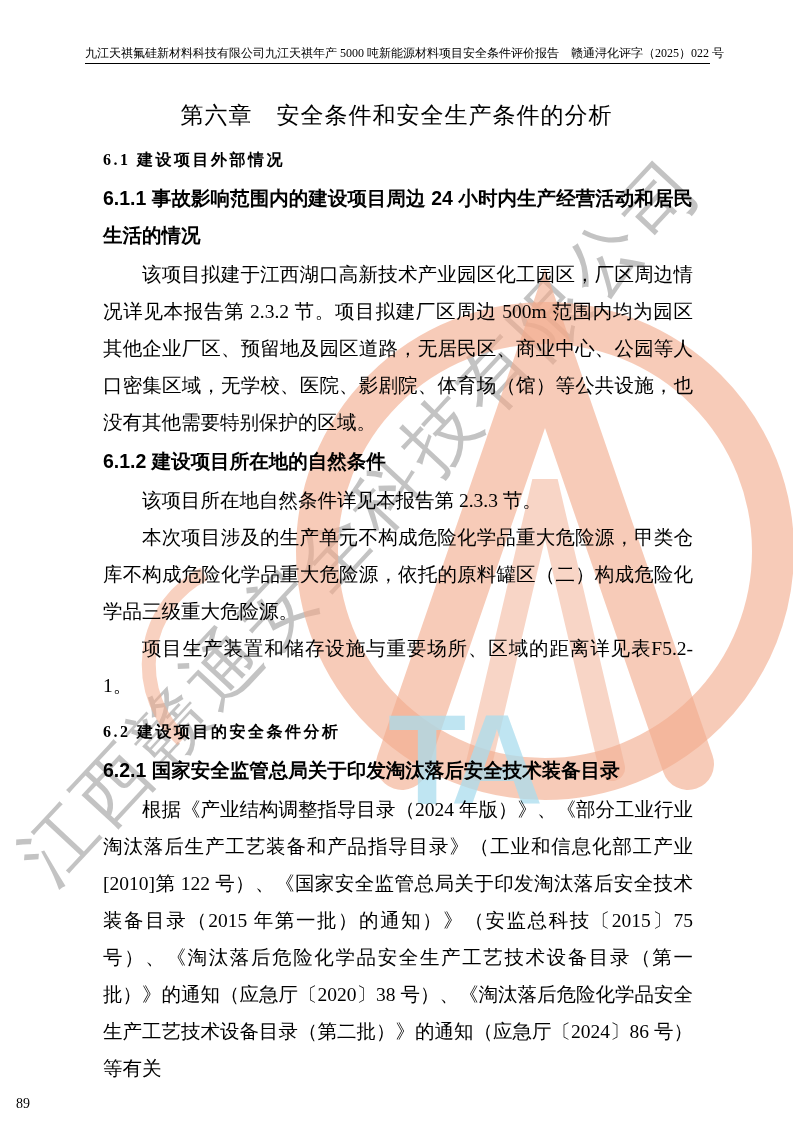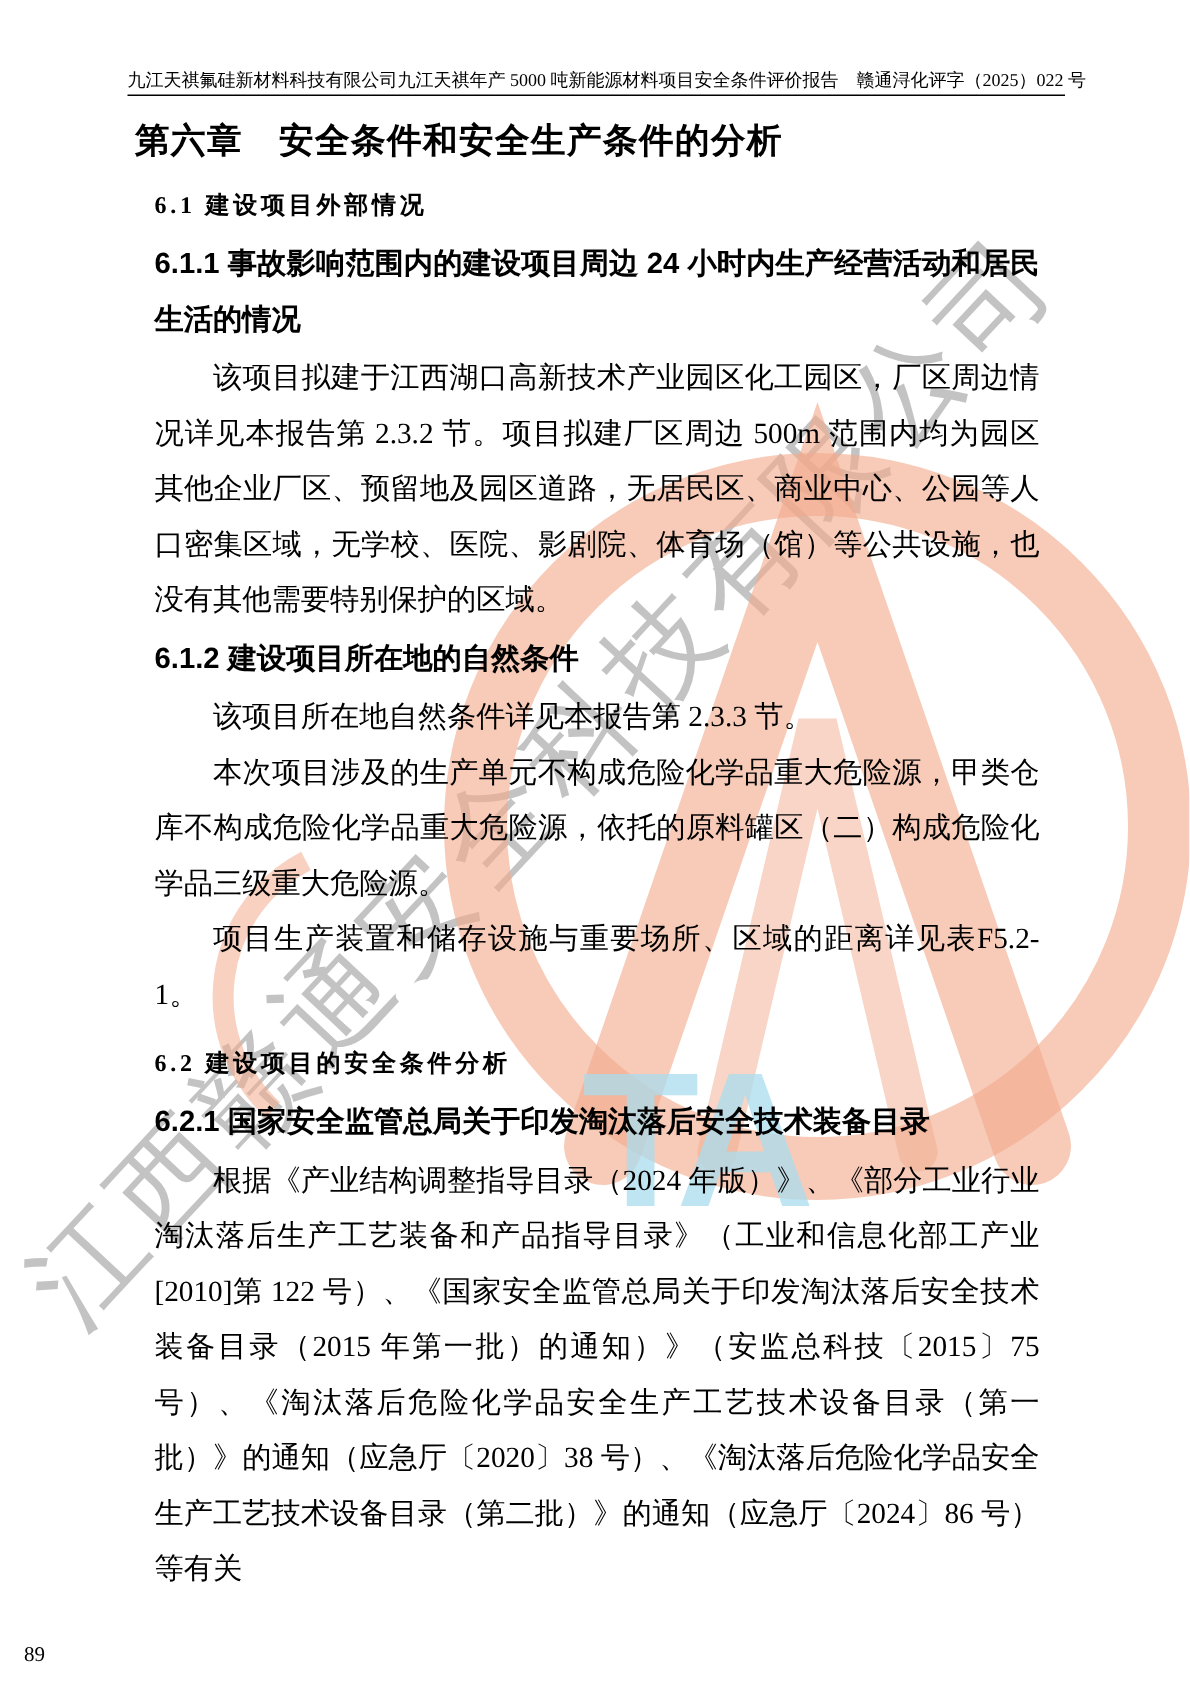--- a/index.html
+++ b/index.html
@@ -23,23 +23,24 @@
     margin:46px 83px 0 85px;
     display:flex;justify-content:flex-start;align-items:flex-end;
     border-bottom:1.5px solid #000;
     padding-bottom:2px;
     font-size:12px;line-height:15px;
     white-space:nowrap;
   }
   .doc-header .hdr-left{font-family:"Liberation Serif", serif;}
   .doc-header .hdr-right{font-weight:normal;margin-left:12px;}
   .doc-title{
-    margin:12px 90px 6px 90px;
+    margin:34px 90px 6px 90px;
+    text-align:center;
     font-family:"Liberation Sans", sans-serif;
-    font-weight:bold;
+    font-weight:normal;
     font-size:23px;line-height:34px;
     letter-spacing:1px;
   }
   .doc-body{margin:0 100px 0 103px;}
   .blk-h2{
     font-family:"Liberation Serif", serif;
     font-weight:bold;
     font-size:16px;line-height:37px;
     letter-spacing:2.5px;
     margin:9px 0 2px 0;

